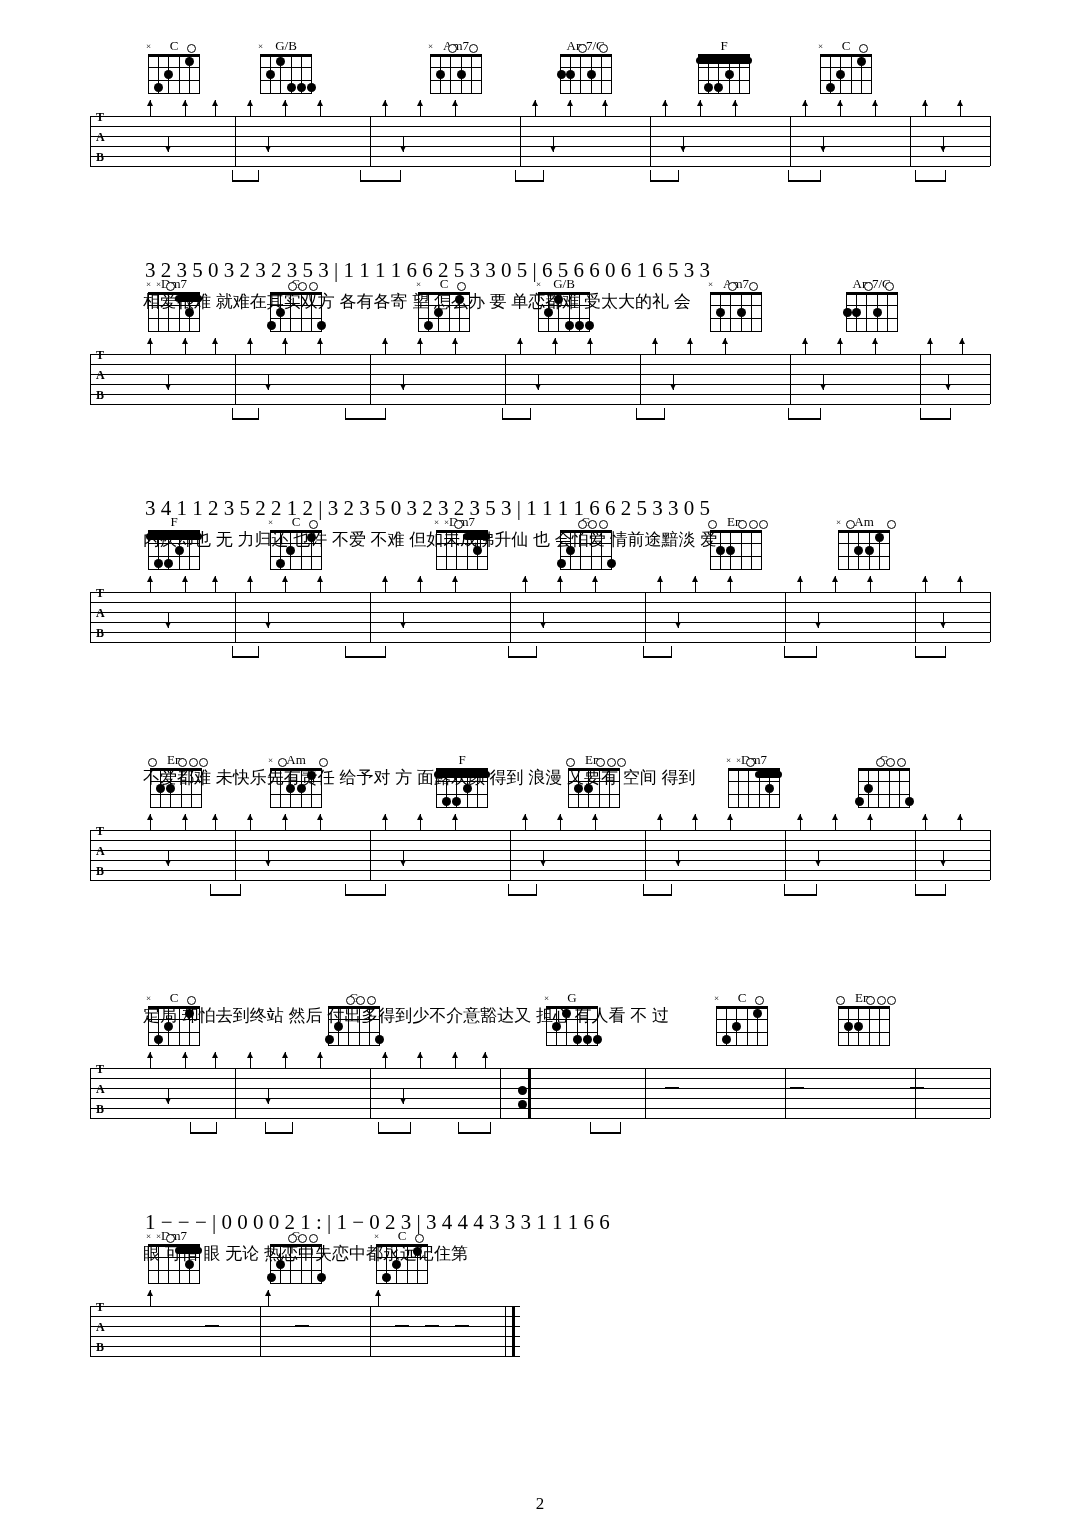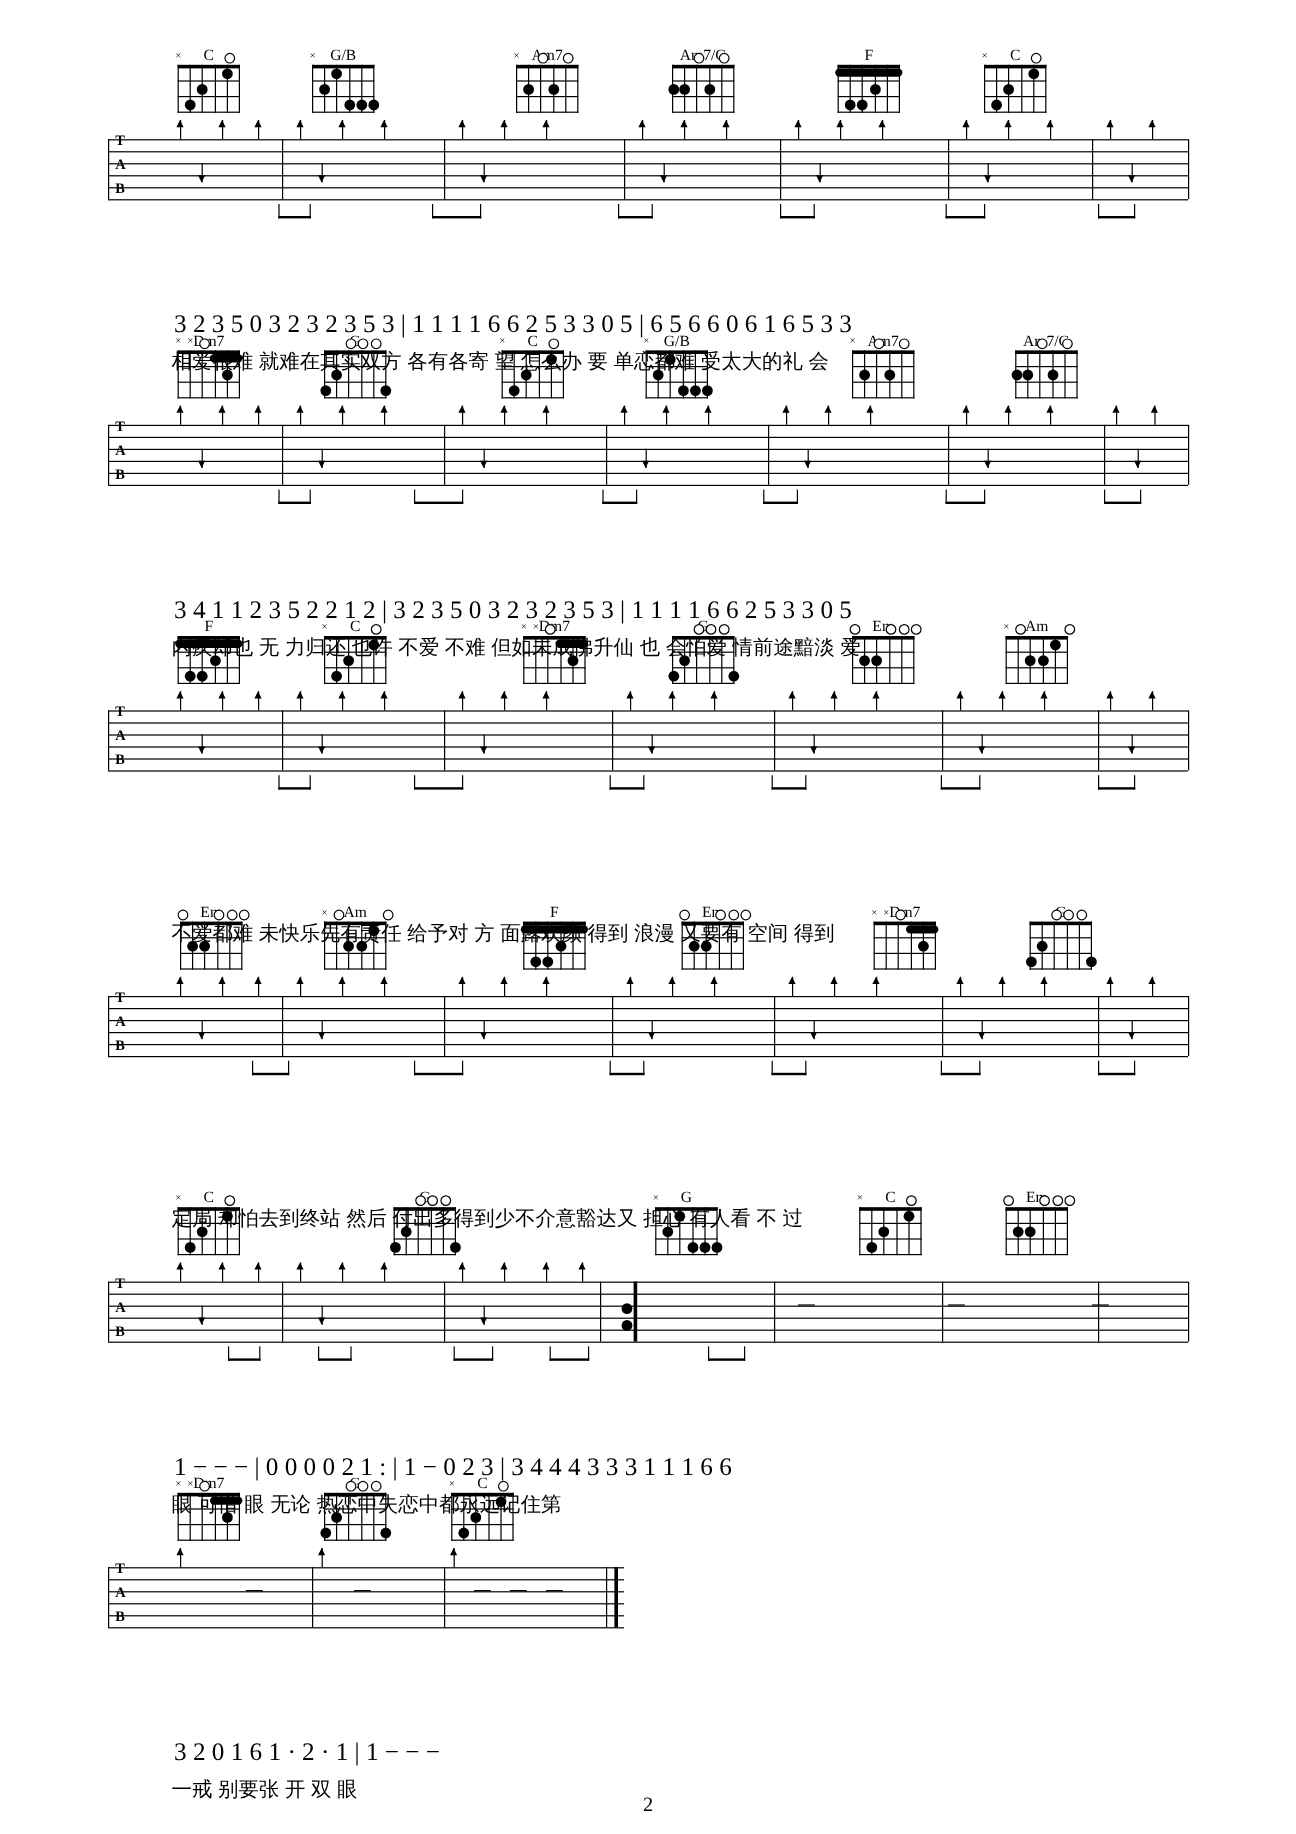--- a/index.html
+++ b/index.html
@@ -1094,20 +1094,16 @@
       <div class="arrowup" style="left:150px;top:-12px;"></div>
       <div class="arrowup" style="left:268px;top:-12px;"></div>
       <div class="arrowup" style="left:378px;top:-12px;"></div>
       <div class="dash" style="left:205px;top:23px;"></div>
       <div class="dash" style="left:295px;top:23px;"></div>
       <div class="dash" style="left:395px;top:23px;"></div>
       <div class="dash" style="left:425px;top:23px;"></div>
       <div class="dash" style="left:455px;top:23px;"></div>
     </div>
 
-    <div class="lyricrow" style="top:90px;">
-      <div class="num" style="left:145px;top:0;">3 2 0 1 6 1 · 2 · 1 | 1 − − −</div>
-      <div class="lyr" style="left:143px;top:32px;">一戒  别要张 开 双 眼</div>
-    </div>
   </div>
 
   <div class="pagenum">2</div>
 </div>
 
 </body></html>

